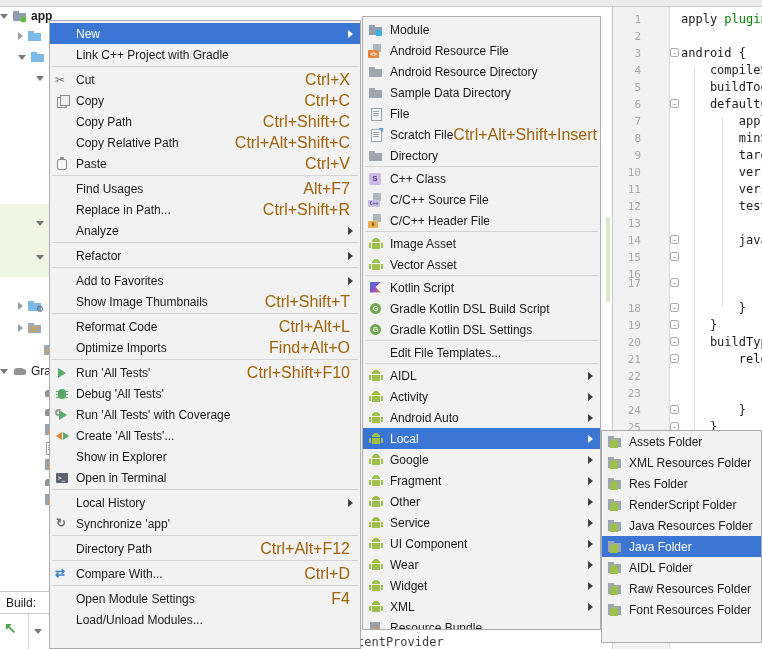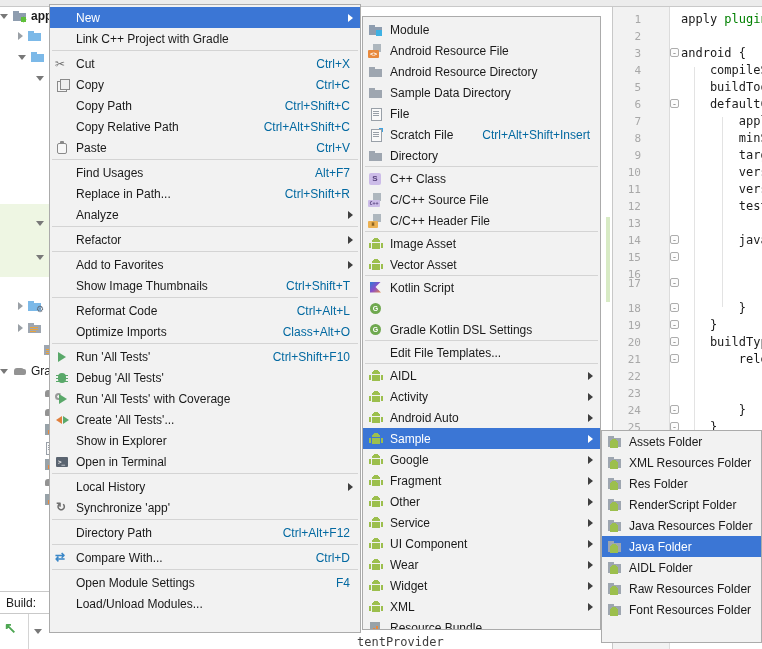--- a/index.html
+++ b/index.html
@@ -33,29 +33,29 @@
   .lnum{position:absolute;left:0;top:0;width:28px;text-align:right;font:11px/17px "DejaVu Sans Mono",monospace;color:#A8A8A8;}
   .fold{position:absolute;left:57px;top:3px;width:9px;height:9px;border:1px solid #ADADAD;border-radius:2px;background:#FCFCFC;color:#808080;font:9px/8px "DejaVu Sans Mono",monospace;text-align:center;box-sizing:border-box;}
   .ecode{position:absolute;left:68px;top:0;width:82px;font:12px/17px "DejaVu Sans Mono",monospace;color:#1A1A1A;white-space:pre;overflow:hidden;}
   .ecode .green{color:#008000;}
   .iguide{position:absolute;width:1px;background:#E3E3E3;}
   .change-bar{position:absolute;left:606px;top:217px;width:4px;height:85px;background:#D8EBC5;}
   .clipped-code{position:absolute;left:357px;top:636px;font:12px/13px "DejaVu Sans Mono",monospace;color:#3F3F3F;z-index:5;}
 
   
   .menu{position:absolute;background:#F2F2F2;border:1px solid #ABABAB;box-sizing:border-box;z-index:10;overflow:hidden;}
-  #menu-left{left:49px;top:4px;width:312px;height:629px;padding-top:2px;z-index:10;}
+  #menu-left{left:49px;top:20px;width:312px;height:629px;padding-top:2px;z-index:10;}
   #menu-mid{left:362px;top:16px;width:239px;height:614px;padding-top:2px;z-index:11;}
   #menu-right{left:601px;top:430px;width:161px;height:213px;z-index:12;}
   .mrow{display:flex;align-items:center;height:21px;padding-left:4px;cursor:default;}
   #menu-mid .mrow,#menu-right .mrow{padding-left:5px;}
   .mrow.sel{background:#3B76D5;}
   .mlabel{font-size:12px;color:#1A1A1A;white-space:nowrap;}
   .mrow.sel .mlabel{color:#FFFFFF;}
-  .mshort{margin-left:auto;padding-right:10px;font-size:12px;color:#0369a1;white-space:nowrap;}
+  .mshort{margin-left:auto;padding-right:10px;font-size:16px;color:#a16207;white-space:nowrap;}
   .marr{width:0;height:0;border-top:4px solid transparent;border-bottom:4px solid transparent;border-left:5px solid #3F3F3F;margin-left:auto;margin-right:7px;}
   .mrow.sel .marr{border-left-color:#FFFFFF;}
   .msep{height:1px;background:#D4D4D4;margin:1px 2px 2px 2px;}
   #menu-mid .msep{margin:0 2px 1px 2px;}
 
   
   .i{position:relative;width:16px;height:16px;flex:0 0 16px;margin-right:6px;background-repeat:no-repeat;}
   
   .folder-blue-icon{background-image:linear-gradient(#7CB9E8,#7CB9E8),linear-gradient(#7CB9E8,#7CB9E8);background-position:1px 5px,1px 3px;background-size:13px 8px,6px 3px;}
   .folder-grey-icon{background-image:linear-gradient(#9EA6B0,#9EA6B0),linear-gradient(#9EA6B0,#9EA6B0);background-position:1px 5px,1px 3px;background-size:13px 8px,6px 3px;}
@@ -377,21 +377,21 @@
       </div>
       <div class="msep"></div>
       <div class="mrow">
         <span class="i"></span>
         <span class="mlabel">Reformat Code</span>
         <span class="mshort">Ctrl+Alt+L</span>
       </div>
       <div class="mrow">
         <span class="i"></span>
         <span class="mlabel">Optimize Imports</span>
-        <span class="mshort">Class+Alt+O</span>
+        <span class="mshort">Find+Alt+O</span>
       </div>
       <div class="msep"></div>
       <div class="mrow">
         <span class="i run-icon"></span>
         <span class="mlabel">Run 'All Tests'</span>
         <span class="mshort">Ctrl+Shift+F10</span>
       </div>
       <div class="mrow">
         <span class="i debug-icon"></span>
         <span class="mlabel">Debug 'All Tests'</span>
@@ -497,20 +497,21 @@
         <span class="i android-icon"></span>
         <span class="mlabel">Vector Asset</span>
       </div>
       <div class="msep"></div>
       <div class="mrow">
         <span class="i kotlin-icon"></span>
         <span class="mlabel">Kotlin Script</span>
       </div>
       <div class="mrow">
         <span class="i gradle-kotlin-icon"></span>
+        <span class="mlabel">Gradle Kotlin DSL Build Script</span>
       </div>
       <div class="mrow">
         <span class="i gradle-kotlin-icon"></span>
         <span class="mlabel">Gradle Kotlin DSL Settings</span>
       </div>
       <div class="msep"></div>
       <div class="mrow">
         <span class="i"></span>
         <span class="mlabel">Edit File Templates...</span>
       </div>
@@ -525,21 +526,21 @@
         <span class="mlabel">Activity</span>
         <span class="marr"></span>
       </div>
       <div class="mrow">
         <span class="i android-icon"></span>
         <span class="mlabel">Android Auto</span>
         <span class="marr"></span>
       </div>
       <div class="mrow sel">
         <span class="i android-icon"></span>
-        <span class="mlabel">Sample</span>
+        <span class="mlabel">Local</span>
         <span class="marr"></span>
       </div>
       <div class="mrow">
         <span class="i android-icon"></span>
         <span class="mlabel">Google</span>
         <span class="marr"></span>
       </div>
       <div class="mrow">
         <span class="i android-icon"></span>
         <span class="mlabel">Fragment</span>

